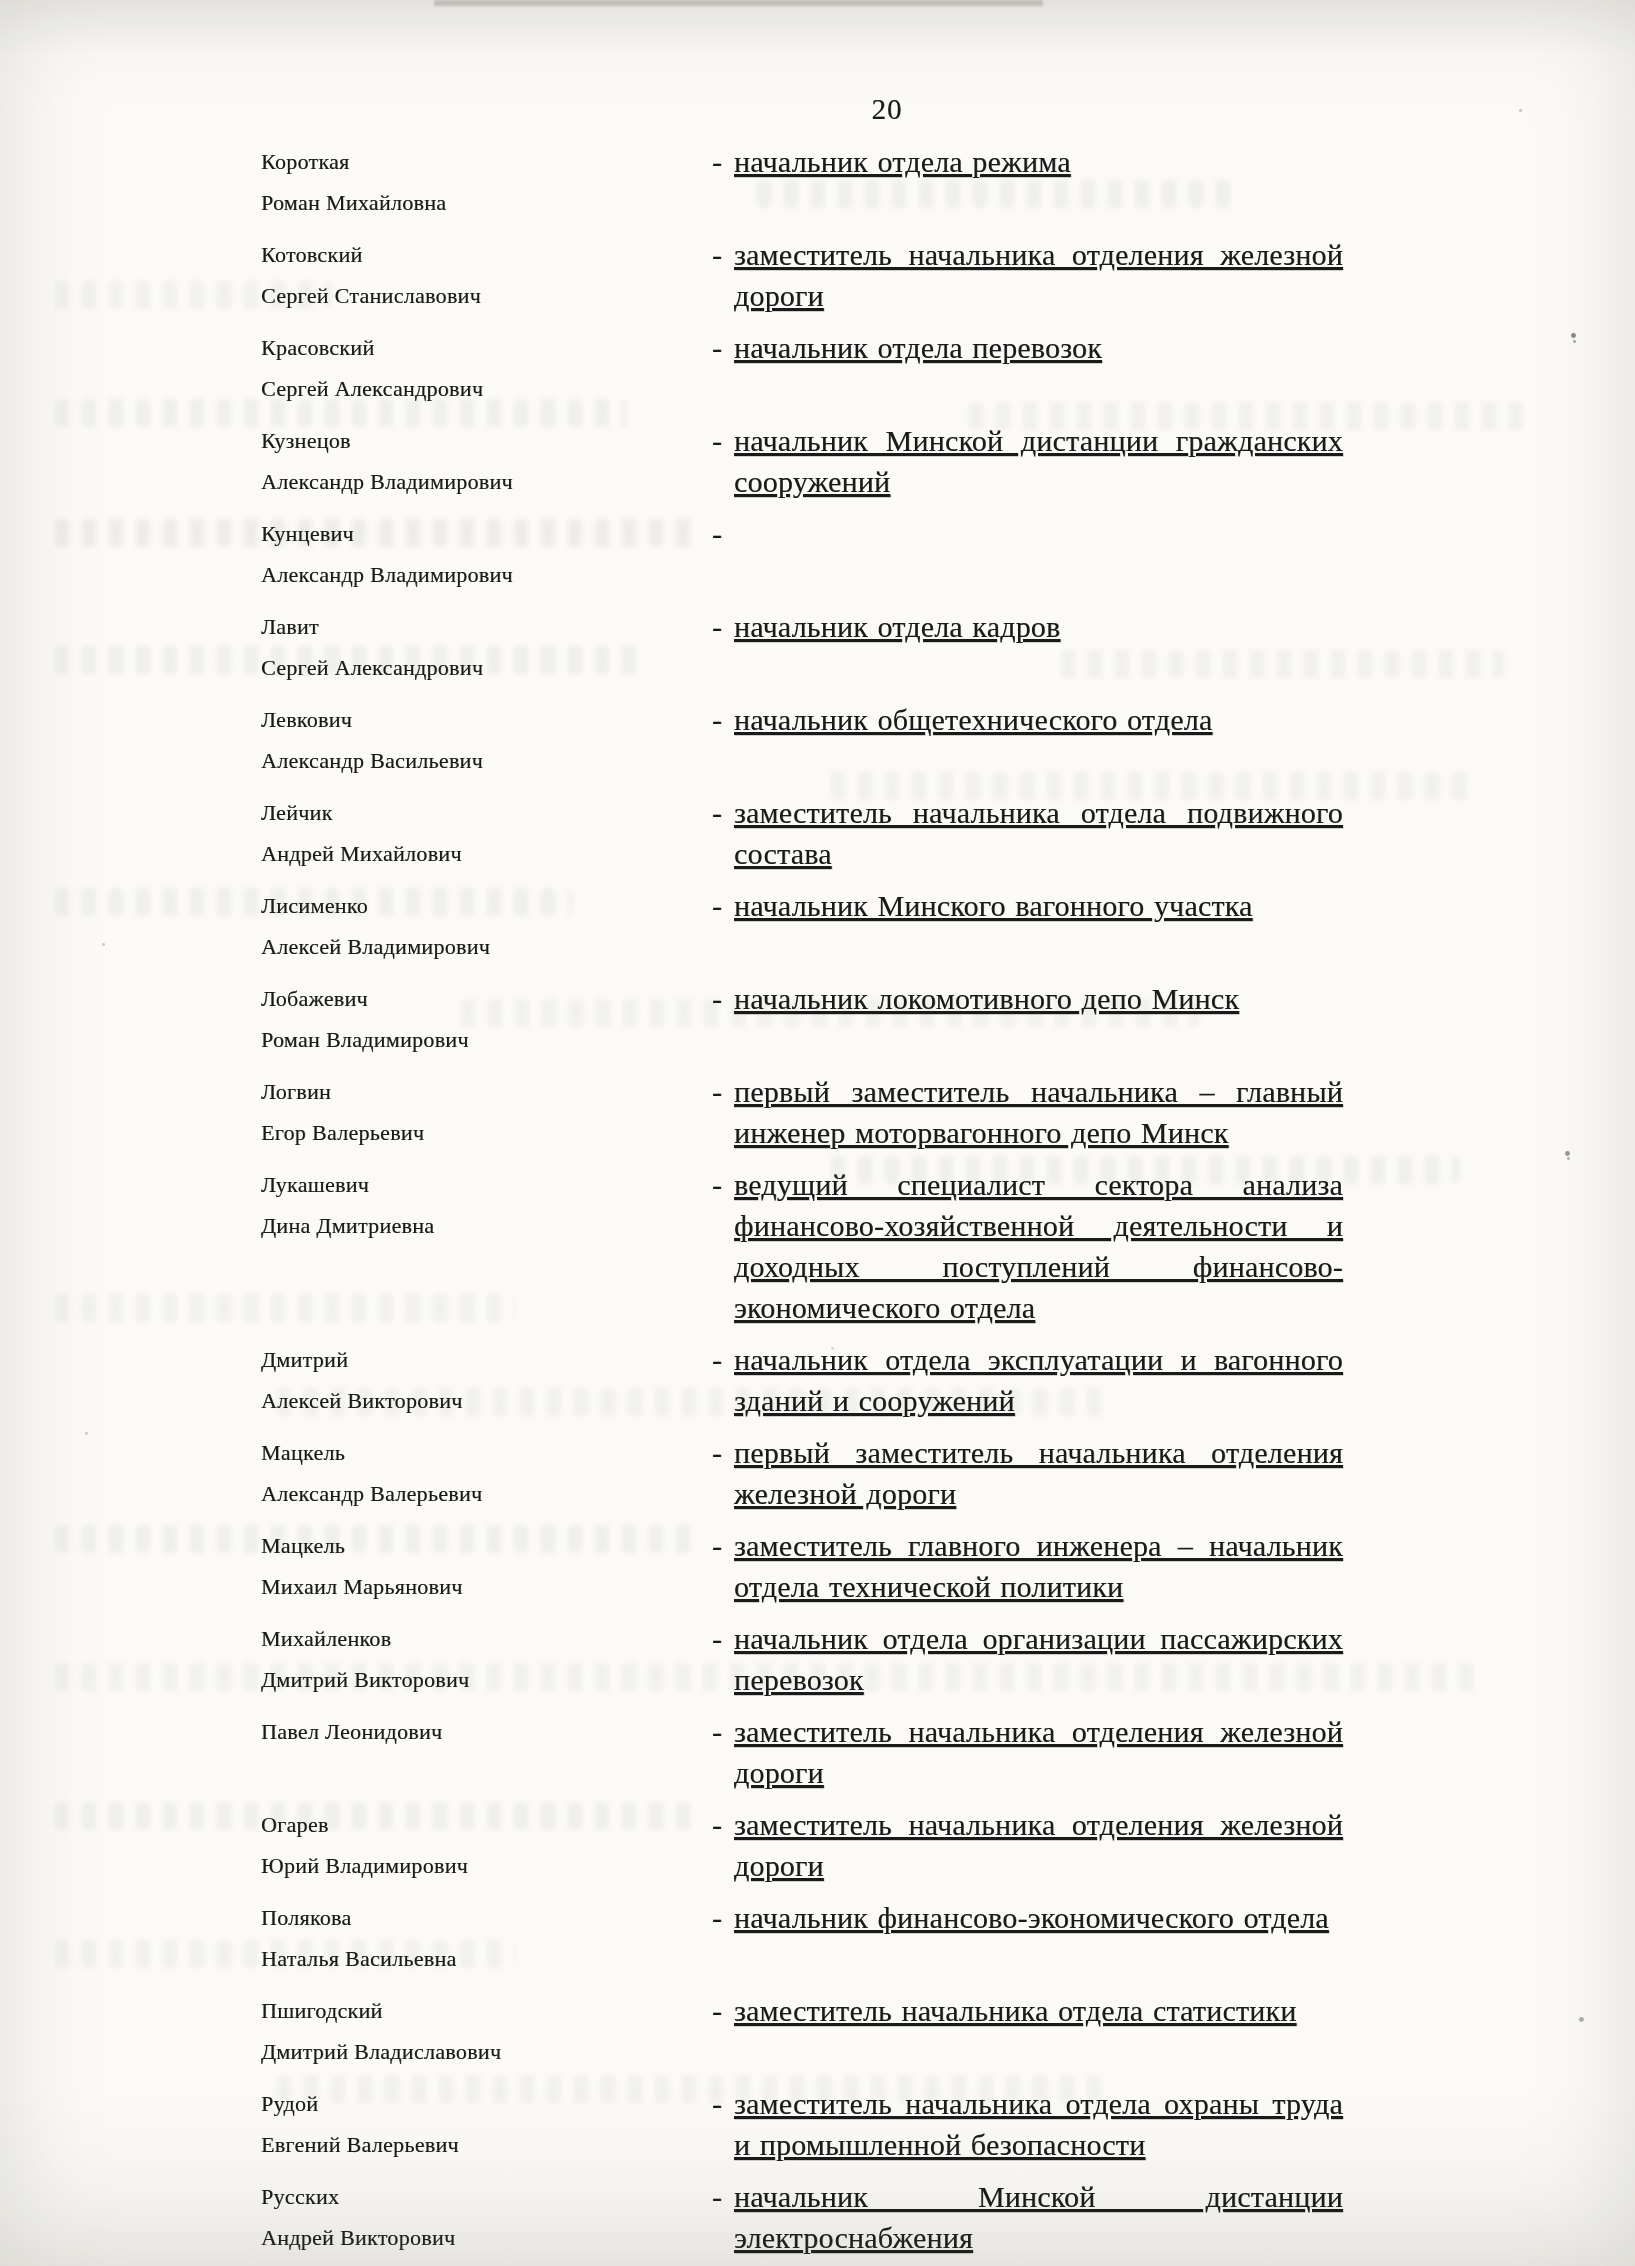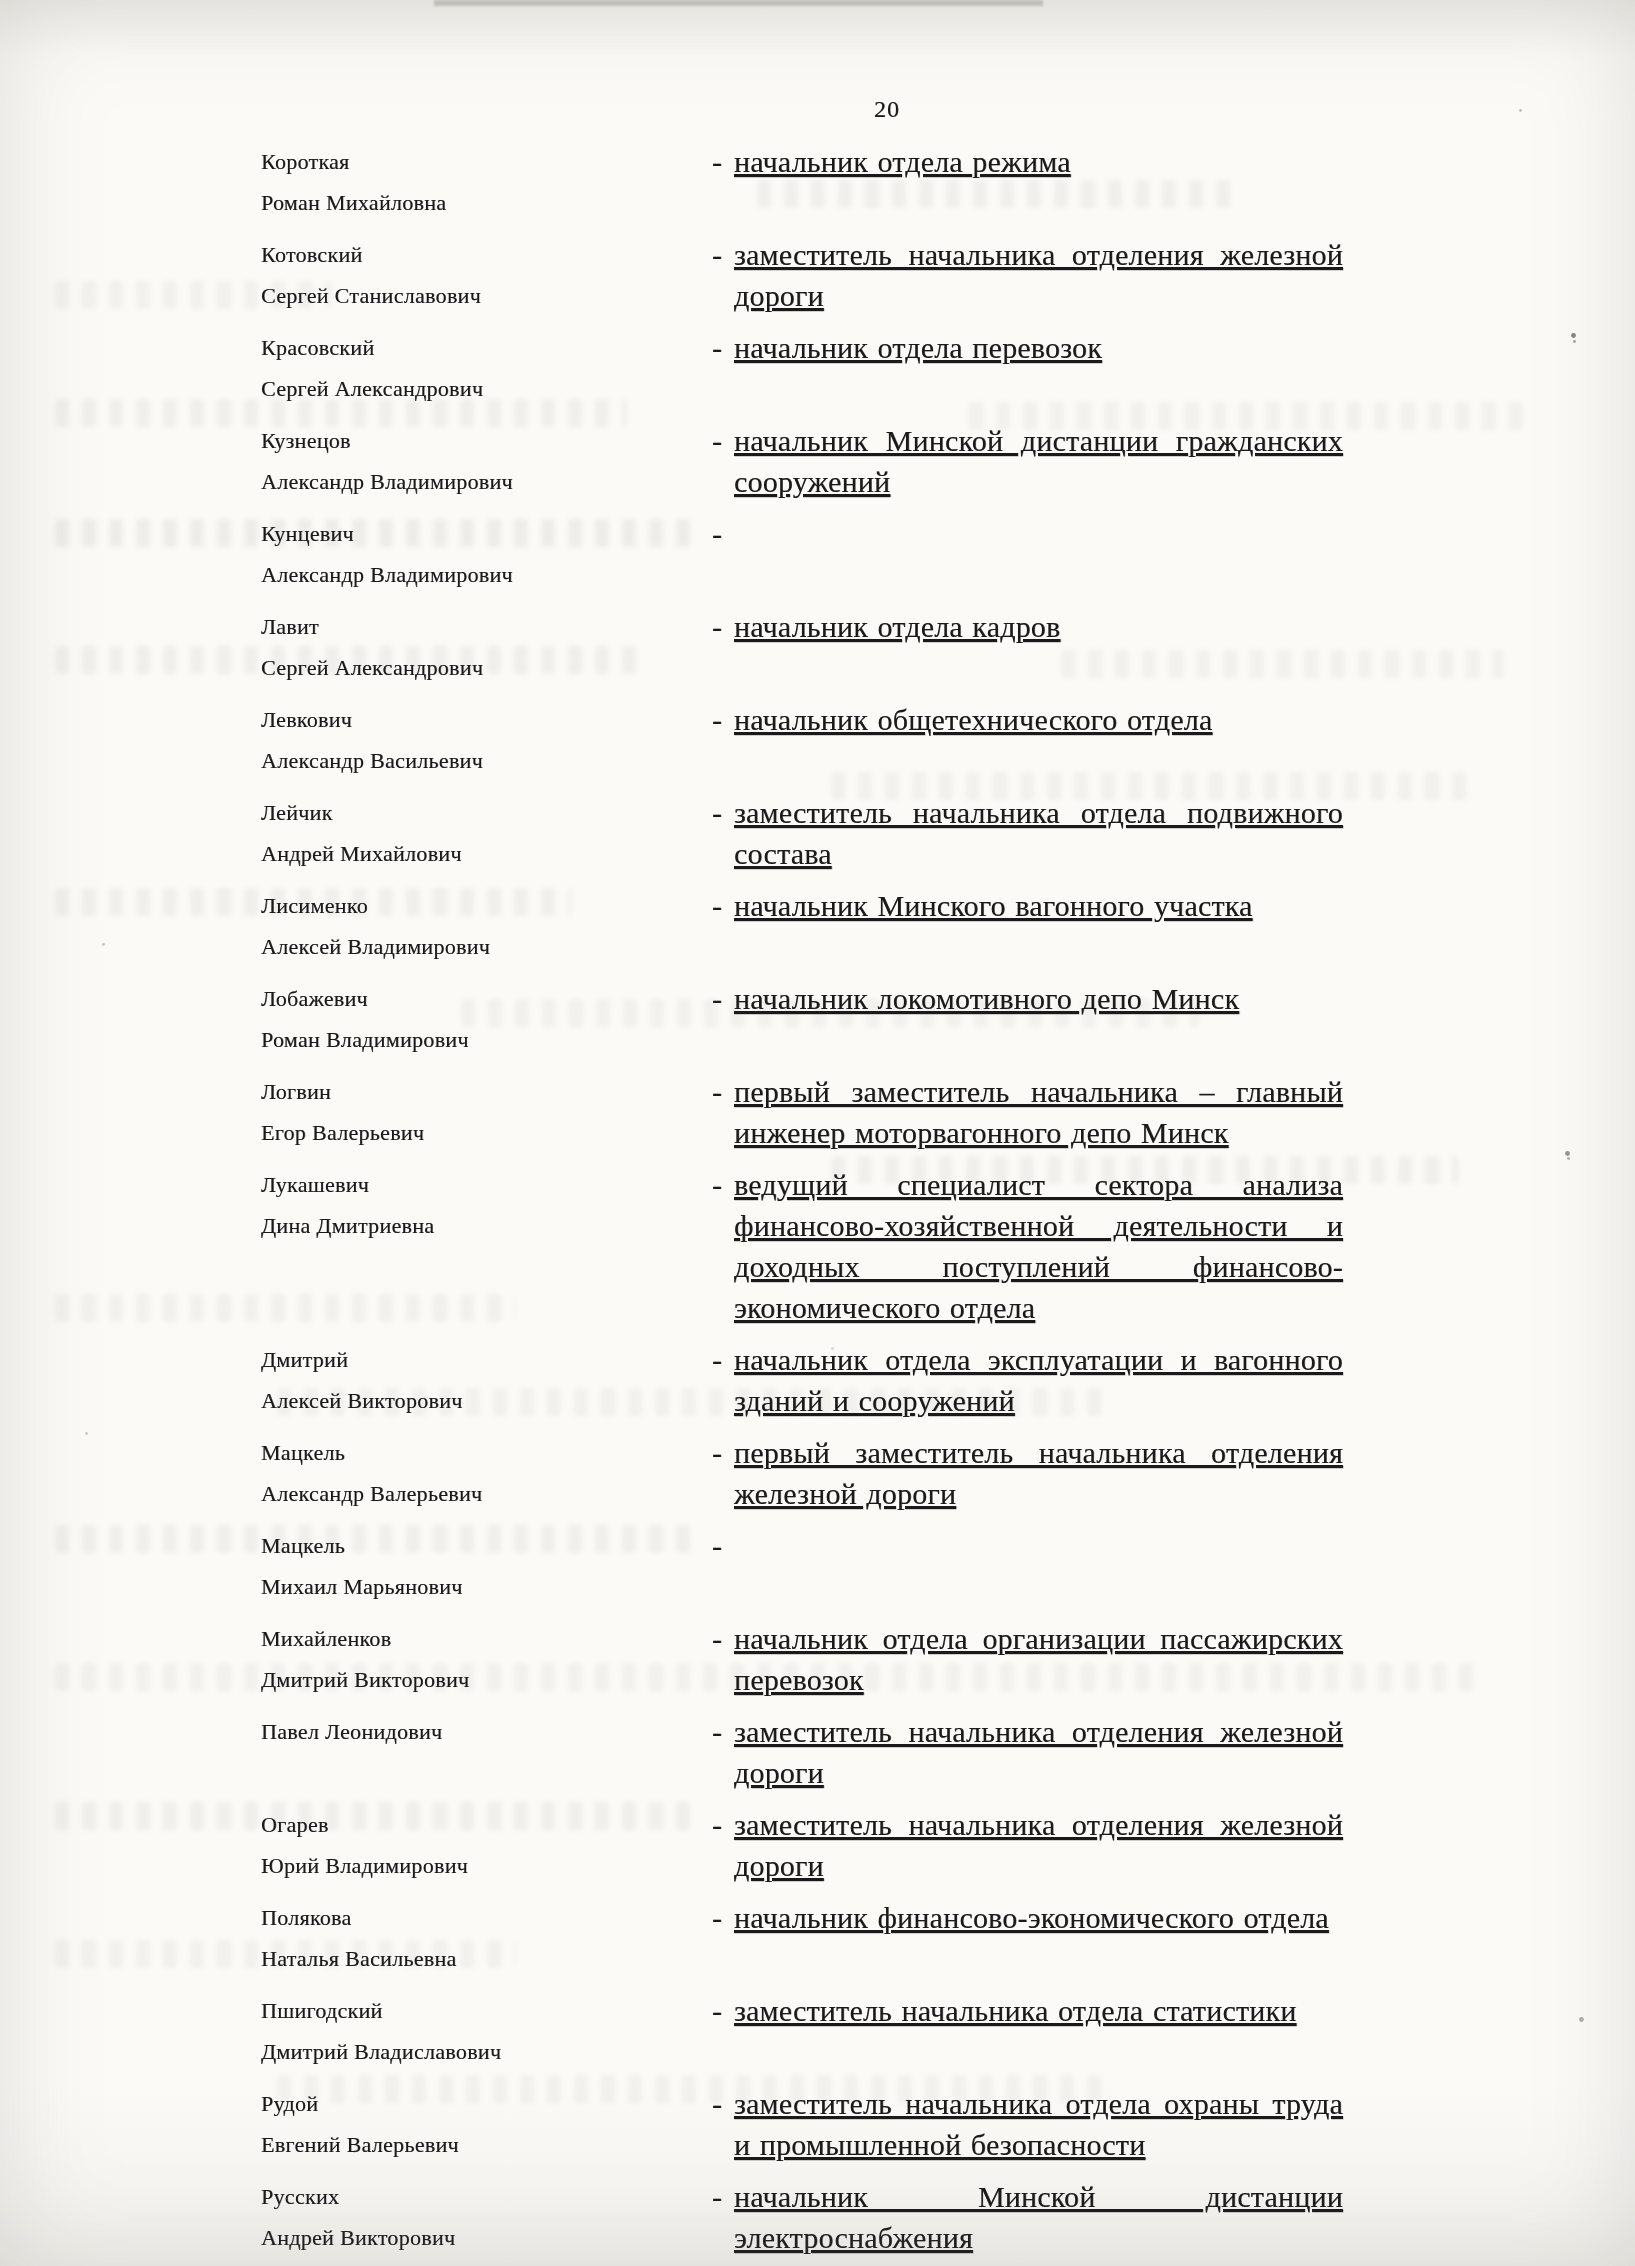--- a/index.html
+++ b/index.html
@@ -41,21 +41,21 @@
       85px 1432px 0 0 rgba(100,100,100,.3),
       353px 2150px 0 0 rgba(110,110,110,.3),
       831px 1347px 0 0 rgba(120,120,120,.25);
   }
   .content{
     position:absolute;left:261px;right:122px;top:89px;
     color:var(--ink,#1a1a1a);
   }
   .page-number{
     width:1252px;text-align:center;
-    font-size:24px;line-height:41px;margin-bottom:11px;
+    font-size:29px;line-height:41px;margin-bottom:11px;
     letter-spacing:0.9px;
     text-shadow:0.4px 0.4px 0.6px rgba(30,30,30,.5);
   }
   .entry{
     display:grid;
     grid-template-columns:451px 1fr;
     margin-bottom:11px;
   }
   .names .surname,.names .firstname{
     font-size:22px;line-height:41px;letter-spacing:0.3px;
@@ -245,20 +245,21 @@
       <div class="pos-text">первый заместитель начальника отделения железной дороги</div>
     </div>
   </div>
         <div class="entry">
     <div class="names">
       <div class="surname">Мацкель</div>
       <div class="firstname">Михаил Марьянович</div>
     </div>
     <div class="position">
       <span class="dash">-</span>
+      <div class="pos-text">заместитель главного инженера – начальник отдела технической политики</div>
     </div>
   </div>
         <div class="entry">
     <div class="names">
       <div class="surname">Михайленков</div>
       <div class="firstname">Дмитрий Викторович</div>
     </div>
     <div class="position">
       <span class="dash">-</span>
       <div class="pos-text">начальник отдела организации пассажирских перевозок</div>

